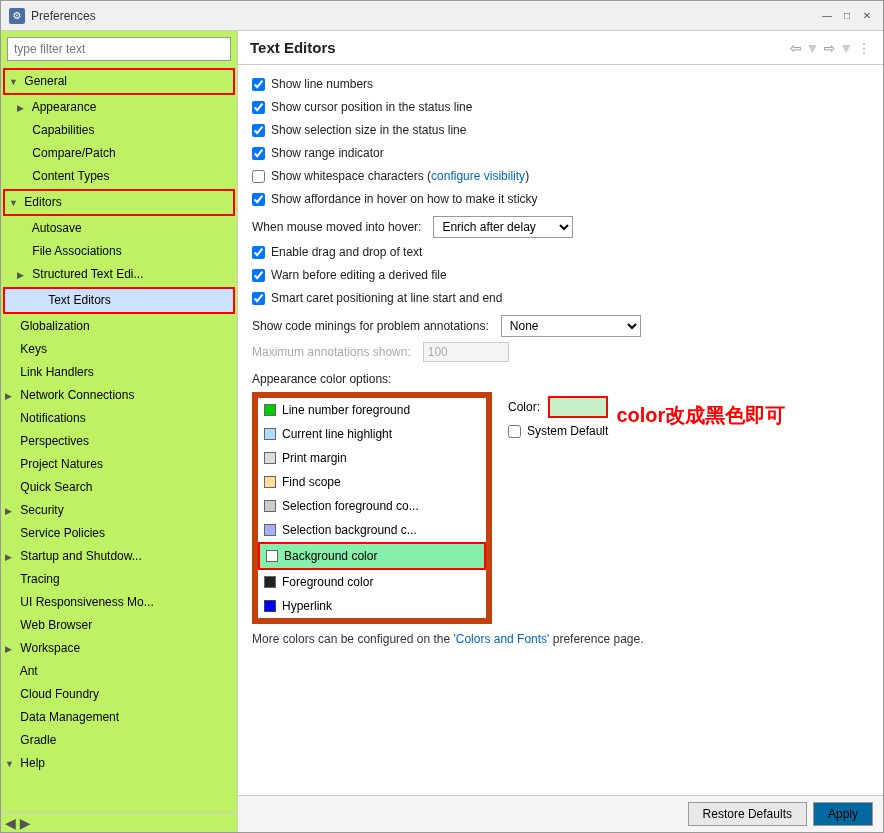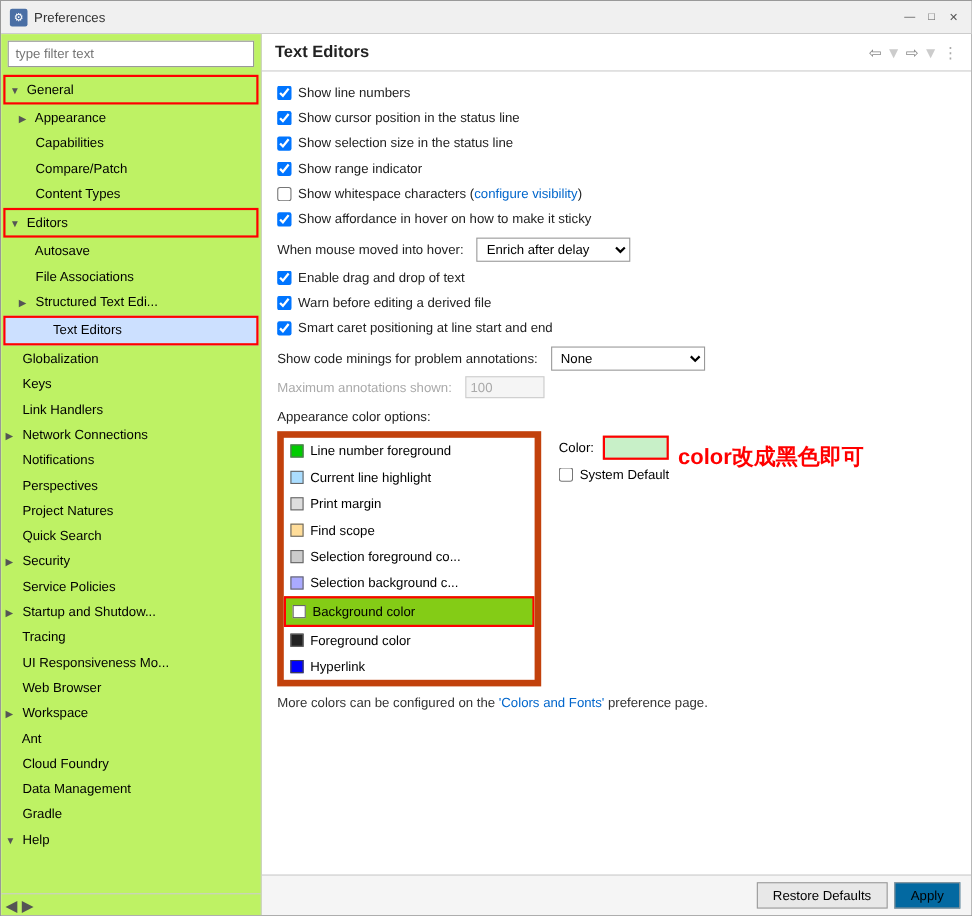--- a/index.html
+++ b/index.html
@@ -435,21 +435,21 @@
           <label>Show code minings for problem annotations:</label>
           <select>
             <option>None</option>
             <option>Errors</option>
             <option>Errors, Warnings</option>
           </select>
         </div>
 
         <div class="greyed-row">
           <label>Maximum annotations shown:</label>
-          <input type="text" style="font-size: 12px; padding: 2px 4px; border: 1px solid rgb(204, 204, 204); background: rgb(245, 245, 245); color: rgb(170, 170, 170); width: 72px;" value="100">
+          <input type="text" style="font-size: 12px; padding: 2px 4px; border: 1px solid rgb(204, 204, 204); background: rgb(245, 245, 245); color: rgb(170, 170, 170); width: 86px;" value="100">
         </div>
 
         <div class="section-label">Appearance color options:</div>
 
         <div class="color-options-container">
 
           <div class="color-list">
             <div class="color-list-item">
               <div class="color-swatch" style="background:#00cc00; border:1px solid #666;"></div>
               <span>Line number foreground</span>
@@ -468,21 +468,21 @@
             </div>
             <div class="color-list-item">
               <div class="color-swatch" style="background:#cccccc; border:1px solid #666;"></div>
               <span>Selection foreground co...</span>
             </div>
             <div class="color-list-item">
               <div class="color-swatch" style="background:#aaaaff; border:1px solid #666;"></div>
               <span>Selection background c...</span>
             </div>
 
-            <div class="color-list-item selected" style="background:#84cc16; border: 2px solid red;">
+            <div class="color-list-item selected" style="background:#86efac; border: 2px solid red;">
               <div class="color-swatch" style="background:#ffffff; border:1px solid #666;"></div>
               <span>Background color</span>
             </div>
             <div class="color-list-item">
               <div class="color-swatch" style="background:#222222; border:1px solid #666; width:12px;height:12px;"></div>
               <span>Foreground color</span>
             </div>
             <div class="color-list-item">
               <div class="color-swatch" style="background:#0000ff; border:1px solid #444; width:12px;height:12px;"></div>
               <span>Hyperlink</span>

